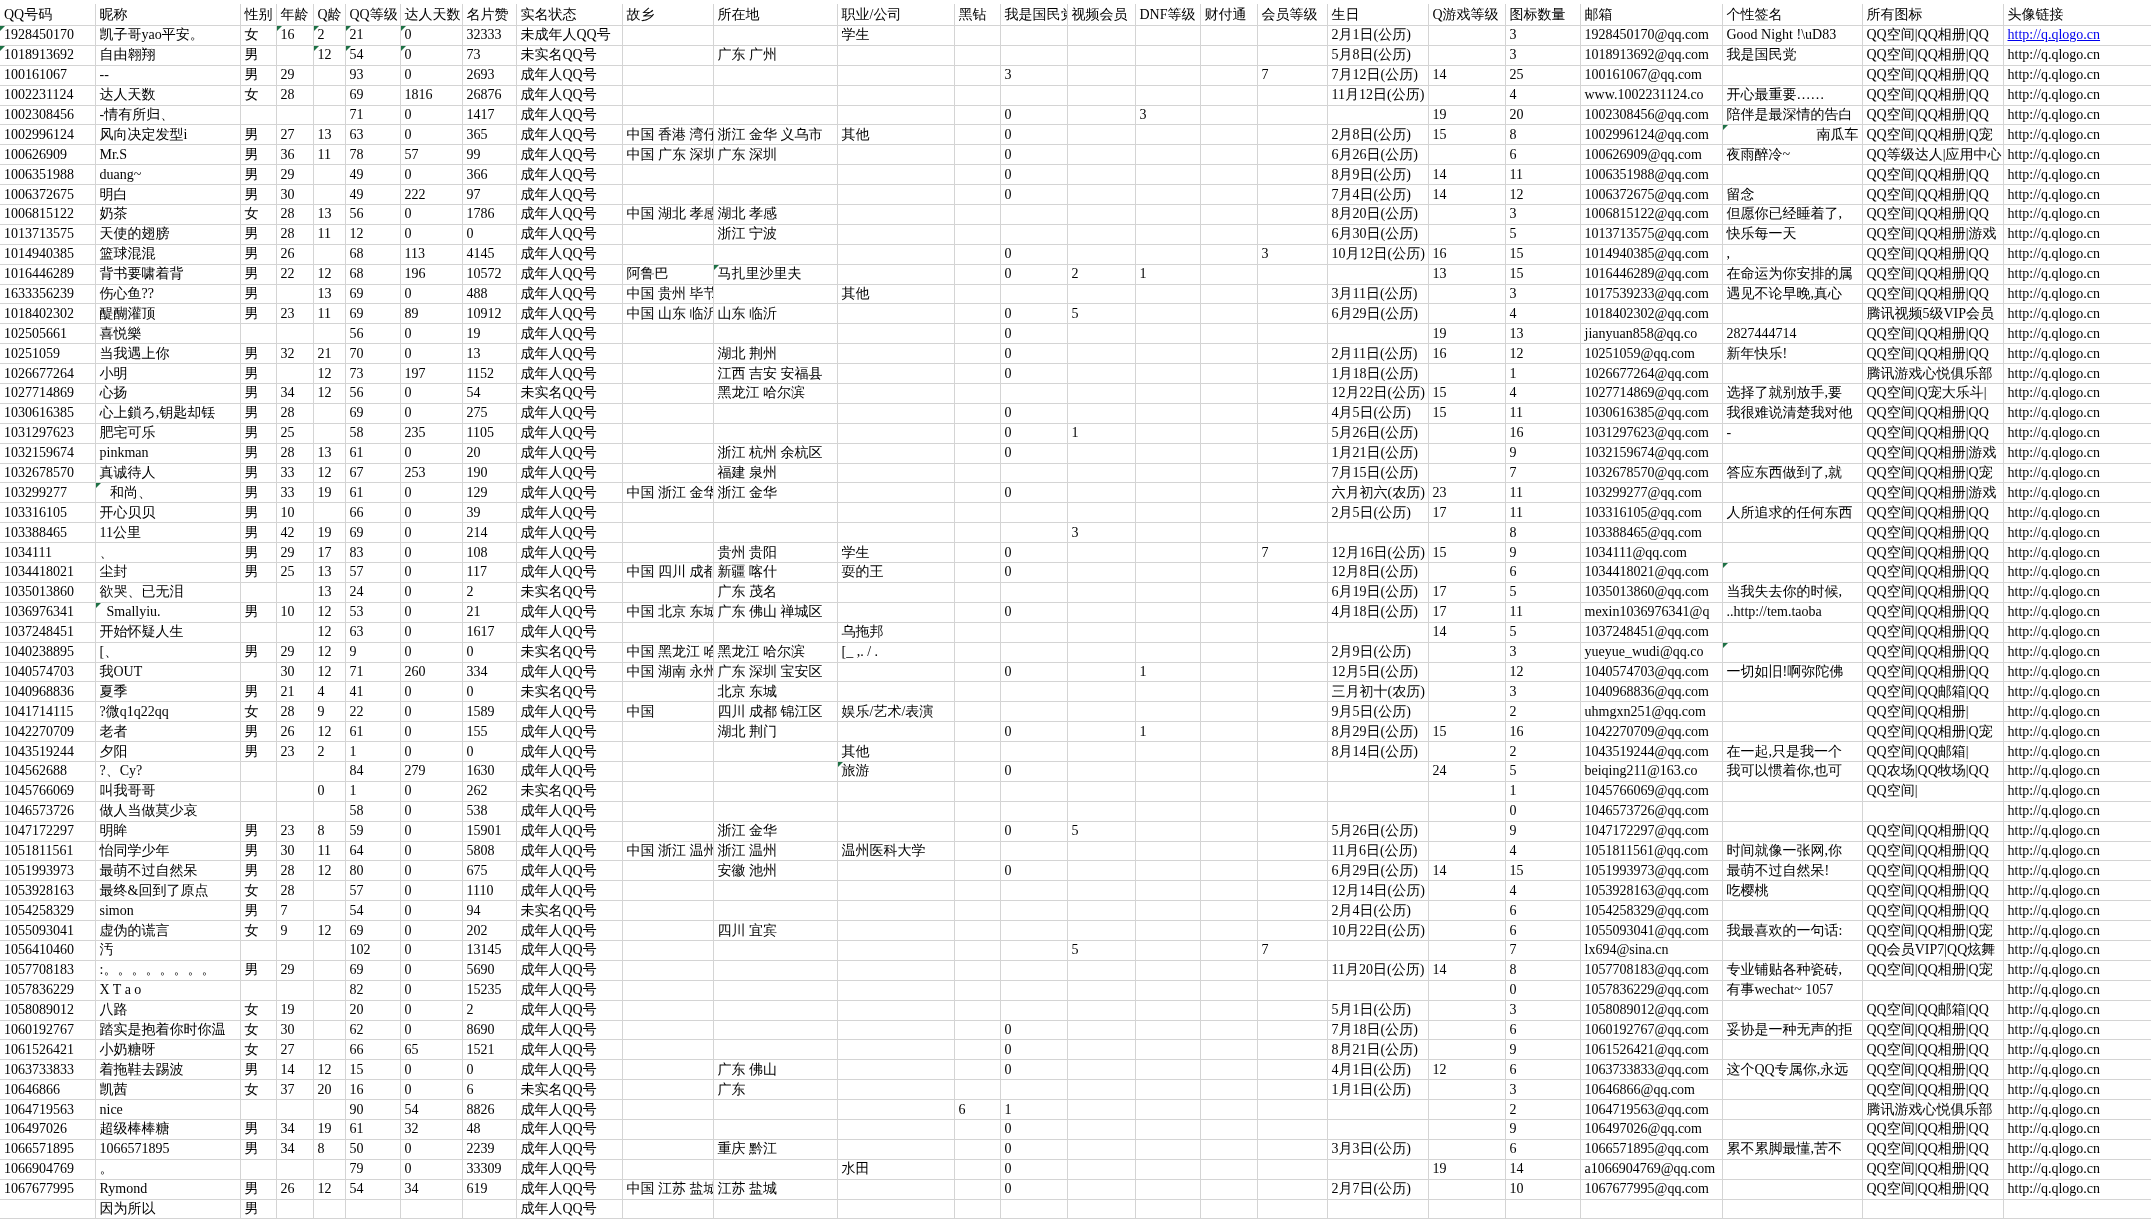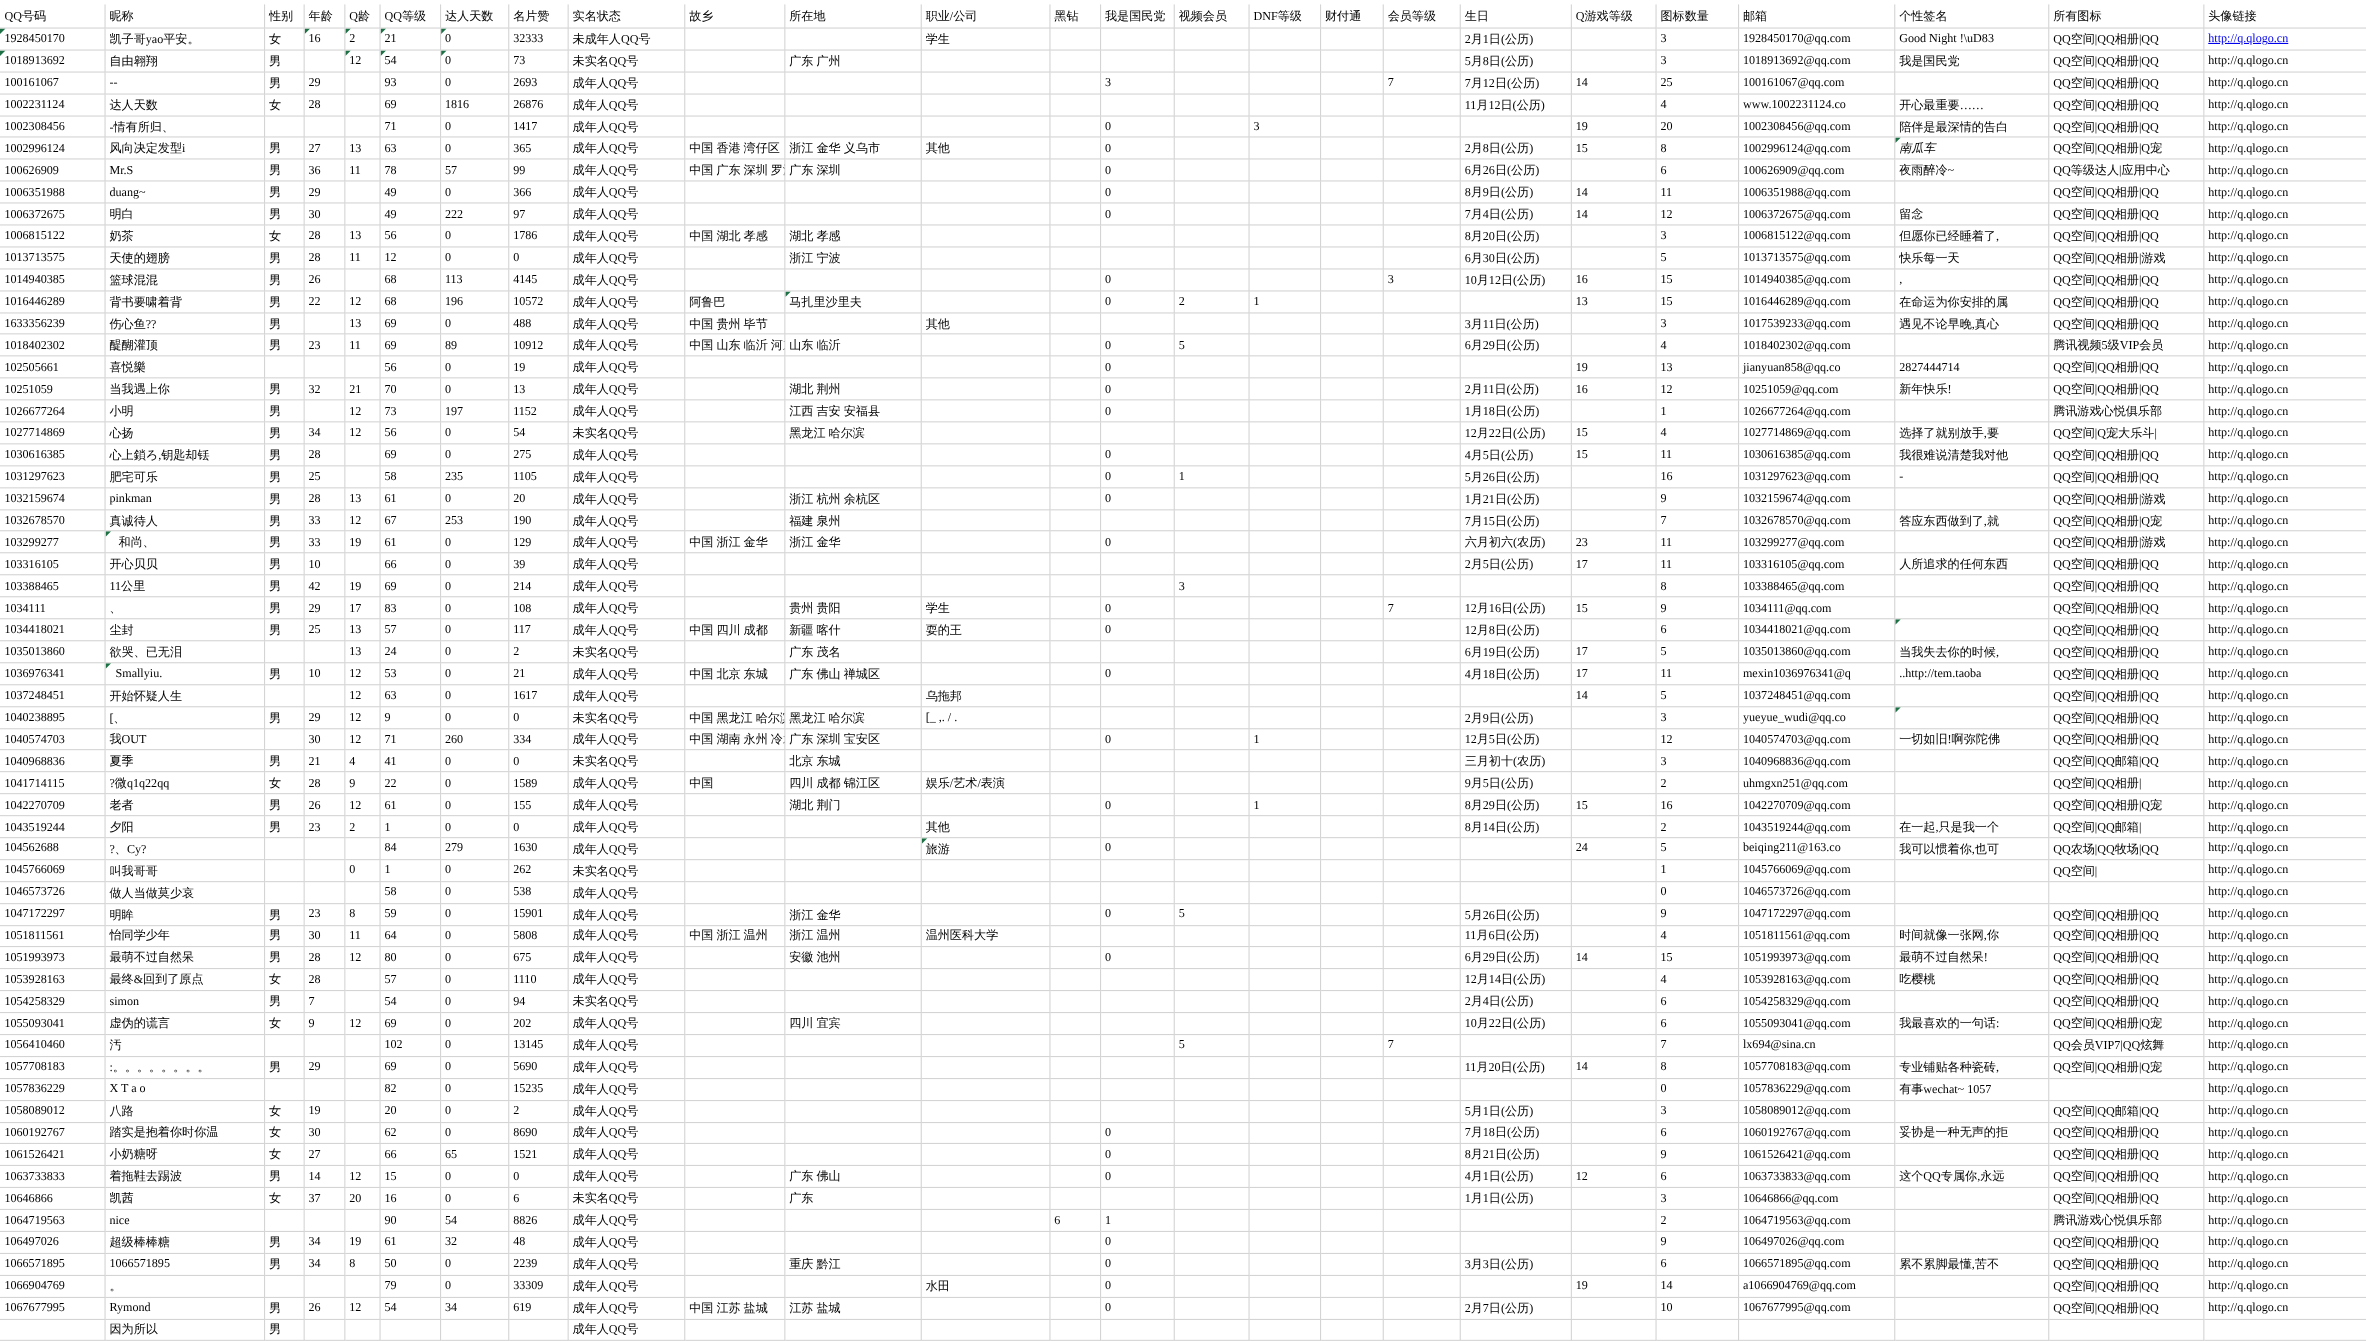--- a/index.html
+++ b/index.html
@@ -1,32 +1,32 @@
 <!DOCTYPE html>
 <html><head>
 <meta charset="utf-8">
 <style>
   html,body{margin:0;padding:0;background:#ffffff;}
   #sheet{
     width:2151px;height:1219px;overflow:hidden;background:#ffffff;
     font-family:"Liberation Serif","DejaVu Serif",serif;
-    font-size:11px;color:#000;box-sizing:border-box;padding-top:4px;
+    font-size:14px;color:#000;box-sizing:border-box;padding-top:4px;
   }
   table{border-collapse:collapse;table-layout:fixed;width:2147px;}
   th,td{
     border-right:1px solid #d4d4d4;border-bottom:1px solid #d4d4d4;
     padding:0 3px 0 4px;white-space:pre;overflow:hidden;text-align:left;
     font-weight:normal;vertical-align:middle;position:relative;
   }
   thead th{height:21px;}
   tbody td{height:18.9px;}
   .corner{position:absolute;top:0;left:0;width:0;height:0;
     border-top:5px solid #1e7145;border-right:5px solid transparent;}
   .hlink{color:#0000ee;text-decoration:underline;cursor:pointer;}
-  .sig-right{font-style:italic;}
+  .sig-right{text-align:right;}
 </style>
 </head>
 <body>
 
 <div id="sheet">
   <table>
     <colgroup id="cols">
         <col style="width: 95px;">
         <col style="width: 145px;">
         <col style="width: 36px;">

